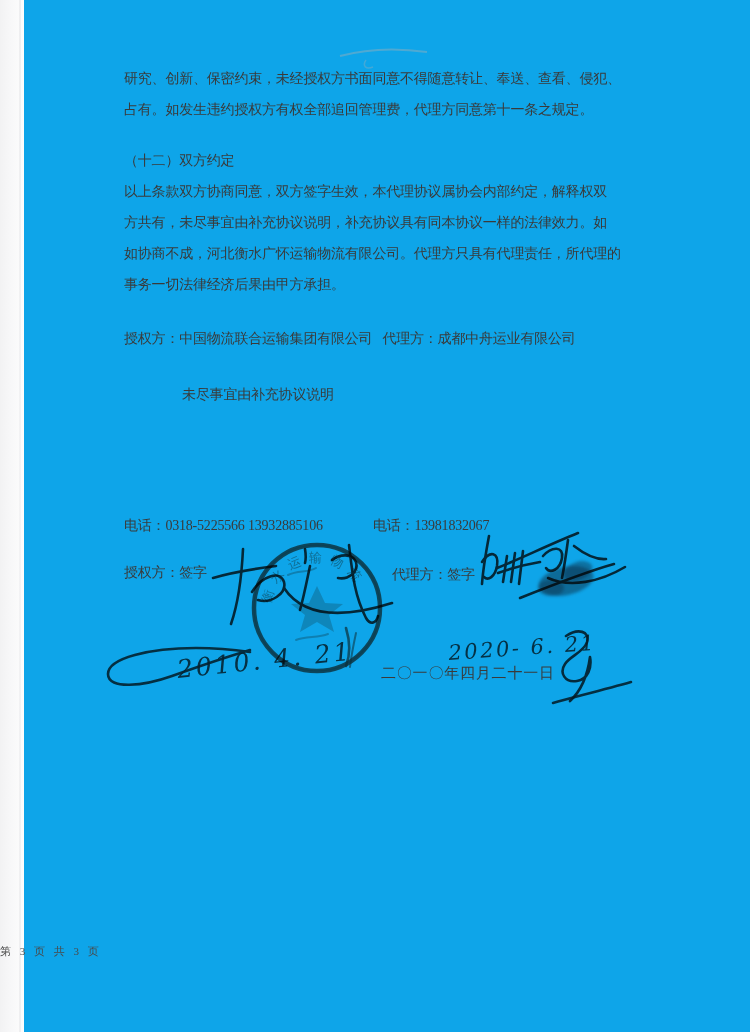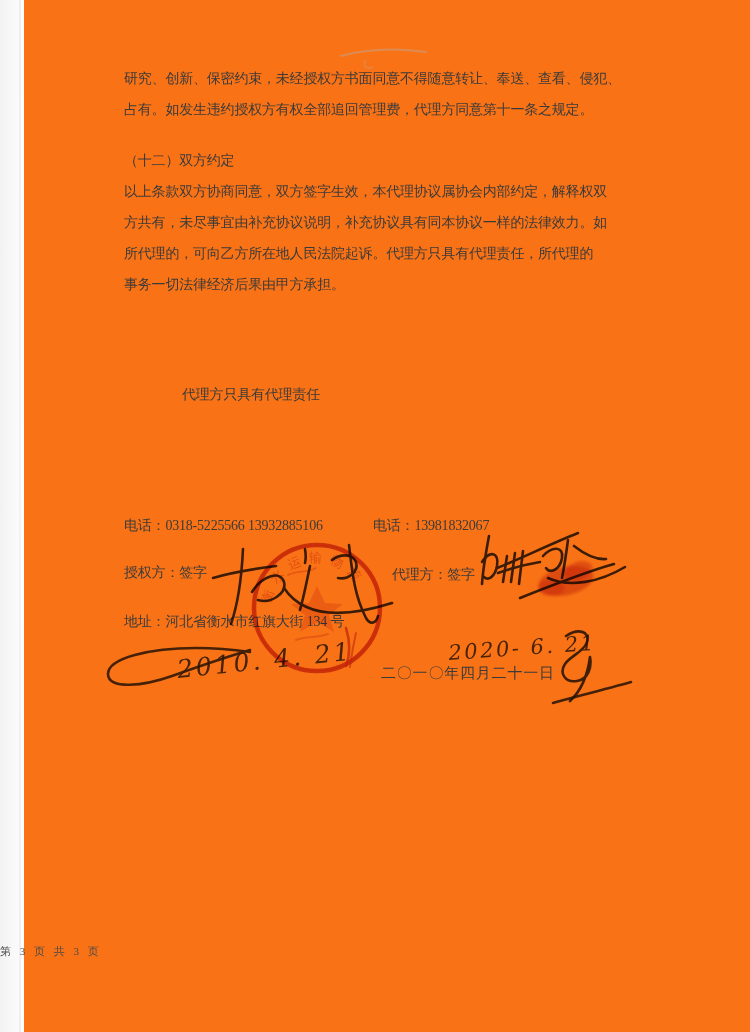--- a/index.html
+++ b/index.html
@@ -5,21 +5,21 @@
   html,body{margin:0;padding:0;}
   body{
     width:750px;height:1032px;
     background:#ffffff;
     font-family:"Liberation Serif","DejaVu Serif",serif;
     position:relative;
     overflow:hidden;
   }
   .page{
     position:absolute;inset:0;
-    background:#f97316;
+    background:#0ea5e9;
     text-decoration:underline;
   }
   
   .scan-edge{
     position:absolute;left:0;top:0;bottom:0;width:24px;
     background:linear-gradient(90deg,#f2f2f3 0%,#f7f7f8 40%,#fdfdfd 100%);
   }
   .scan-edge-line{
     position:absolute;left:19px;top:0;bottom:0;width:2px;
     background:linear-gradient(180deg,#ebebed,#f1f1f3 50%,#ececee);
@@ -58,32 +58,34 @@
 
   <div class="scan-edge"></div>
   <div class="scan-edge-line"></div>
 
   <div class="txt body-line" style="left:124px;top:63px;">研究、创新、保密约束，未经授权方书面同意不得随意转让、奉送、查看、侵犯、</div>
   <div class="txt body-line" style="left:124px;top:94px;">占有。如发生违约授权方有权全部追回管理费，代理方同意第十一条之规定。</div>
 
   <div class="txt heading" style="left:124px;top:152px;">（十二）双方约定</div>
   <div class="txt body-line" style="left:124px;top:176px;">以上条款双方协商同意，双方签字生效，本代理协议属协会内部约定，解释权双</div>
   <div class="txt body-line" style="left:124px;top:207px;text-align:right;">方共有，未尽事宜由补充协议说明，补充协议具有同本协议一样的法律效力。如</div>
-  <div class="txt body-line" style="left:124px;top:238px;">所代理的，可向乙方所在地人民法院起诉。代理方只具有代理责任，所代理的</div>
+  <div class="txt body-line" style="left:124px;top:238px;">如协商不成，河北衡水广怀运输物流有限公司。代理方只具有代理责任，所代理的</div>
   <div class="txt body-line" style="left:124px;top:269px;">事务一切法律经济后果由甲方承担。</div>
 
-  <div class="txt" style="left:182px;top:386px;">代理方只具有代理责任</div>
+  <div class="txt" style="left:124px;top:330px;">
+    <span>授权方：中国物流联合运输集团有限公司</span><span style="display:inline-block;width:10px;"></span><span>代理方：成都中舟运业有限公司</span>
+  </div>
+  <div class="txt" style="left:182px;top:386px;">未尽事宜由补充协议说明</div>
 
   <div class="txt" style="left:124px;top:517px;text-align:center;">电话：0318-5225566 13932885106</div>
   <div class="txt" style="left:373px;top:517px;">电话：13981832067</div>
 
   <div class="txt" style="left:124px;top:564px;">授权方：签字</div>
   <div class="txt" style="left:392px;top:566px;">代理方：签字</div>
 
-  <div class="txt" style="left:124px;top:613px;">地址：河北省衡水市红旗大街 134 号</div>
 
   <div class="txt" style="left:381px;top:664px;font-size:15px;letter-spacing:0.8px;">二〇一〇年四月二十一日</div>
 
   <div class="footer">第 3 页 共 3 页</div>
 
   <svg class="overlay" width="750" height="1032" viewBox="0 0 750 1032">
     <defs>
       <filter id="blur1">
           <feGaussianBlur stdDeviation="1.6"></feGaussianBlur>
         </filter>

